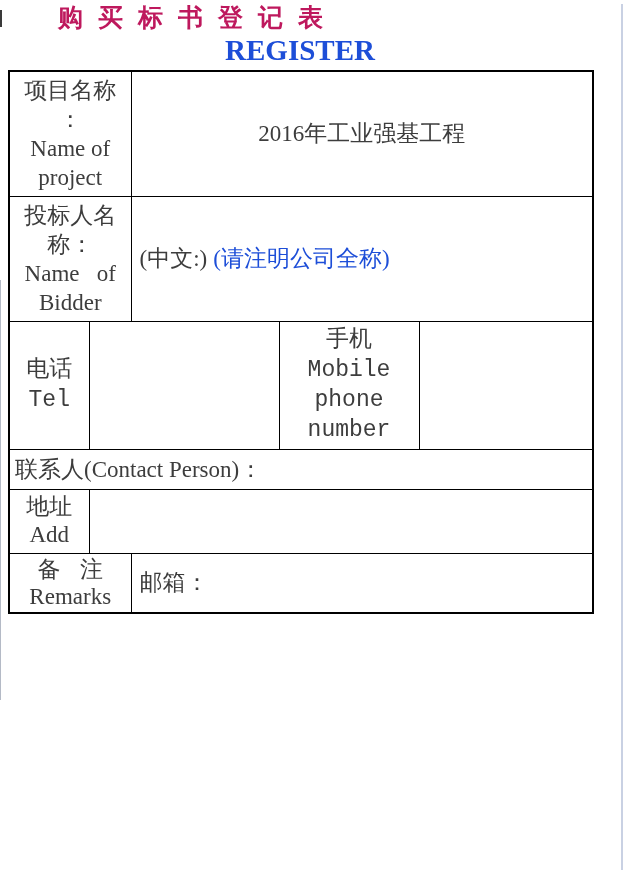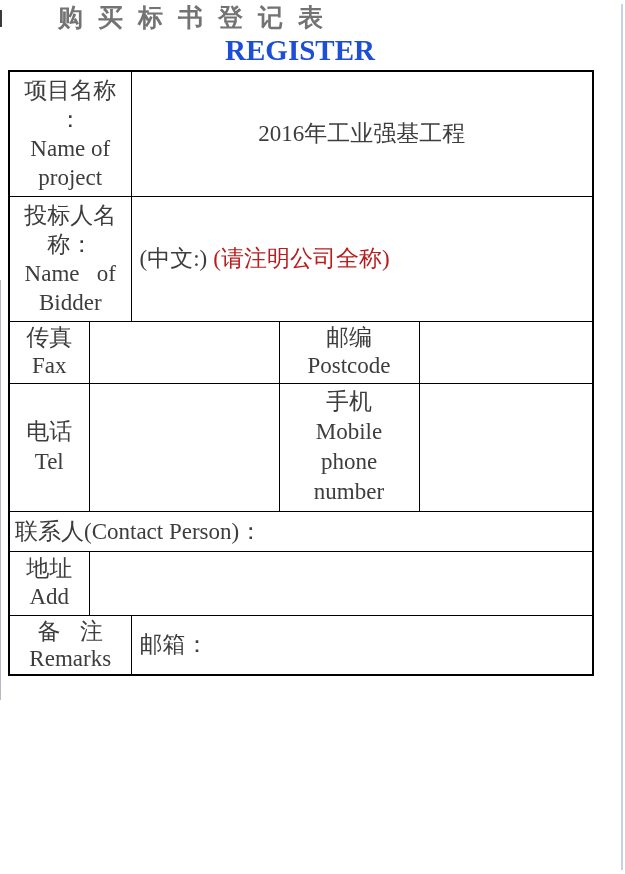--- a/index.html
+++ b/index.html
@@ -13,21 +13,21 @@
     color: #3d3d3d;
   }
   .doc-title {
     position: absolute;
     top: 1px;
     left: 58px;
     font-size: 25px;
     font-weight: bold;
     letter-spacing: 15px;
     white-space: nowrap;
-    color: #737373;
+    color: #be185d;
   }
   .doc-subtitle {
     position: absolute;
     top: 34px;
     left: 8px;
     width: 584px;
     text-align: center;
     font-size: 29px;
     font-weight: bold;
     color: #1d4ed8;
@@ -48,27 +48,27 @@
     line-height: 29px;
     padding: 0;
     overflow: hidden;
     color: #3d3d3d;
   }
   .lbl { text-align: center; }
   .val { text-align: center; }
   .val-left { text-align: left; padding-left: 8px; }
   .lh27 { line-height: 27px; }
   .lh28 { line-height: 28px; }
-  .lh30 { line-height: 30px; }
+  .lh30 { line-height: 30px; font-family: Liberation Mono, monospace; }
   .lh31 { line-height: 31px; }
   .lh32 { line-height: 32px; }
   .line-left { text-align: left; padding-left: 3px; }
   .wsp { word-spacing: 0.5em; }
   .gap-wide { word-spacing: 0.6em; }
-  .red { color: #b91c1c; margin-left: 6px; }
+  .red { color: #1d4ed8; margin-left: 6px; }
   .contact-cell { padding-left: 5px; }
   .edge-right {
     position: absolute;
     left: 621px; top: 4px;
     width: 2px; height: 866px;
     background: #c9d1e3;
   }
   .edge-left-dark {
     position: absolute;
     left: 0; top: 10px;
@@ -118,36 +118,20 @@
         <div>称：</div>
         <div class="wsp">Name of</div>
         <div>Bidder</div>
       </td>
       <td colspan="3" class="val-left">
         <span>(中文:)</span><span class="red">(请注明公司全称)</span>
       </td>
     </tr>
 
 
-    <tr style="height:62px">
-      <td class="lbl lh28">
-        <div>传真</div>
-        <div>Fax</div>
-      </td>
-      <td colspan="2">
-        <div></div>
-      </td>
-      <td class="lbl lh28">
-        <div>邮编</div>
-        <div>Postcode</div>
-      </td>
-      <td>
-        <div></div>
-      </td>
-    </tr>
 
     <tr style="height:128px">
       <td class="lbl lh30">
         <div>电话</div>
         <div>Tel</div>
       </td>
       <td colspan="2">
         <div></div>
       </td>
       <td class="lbl lh30">

